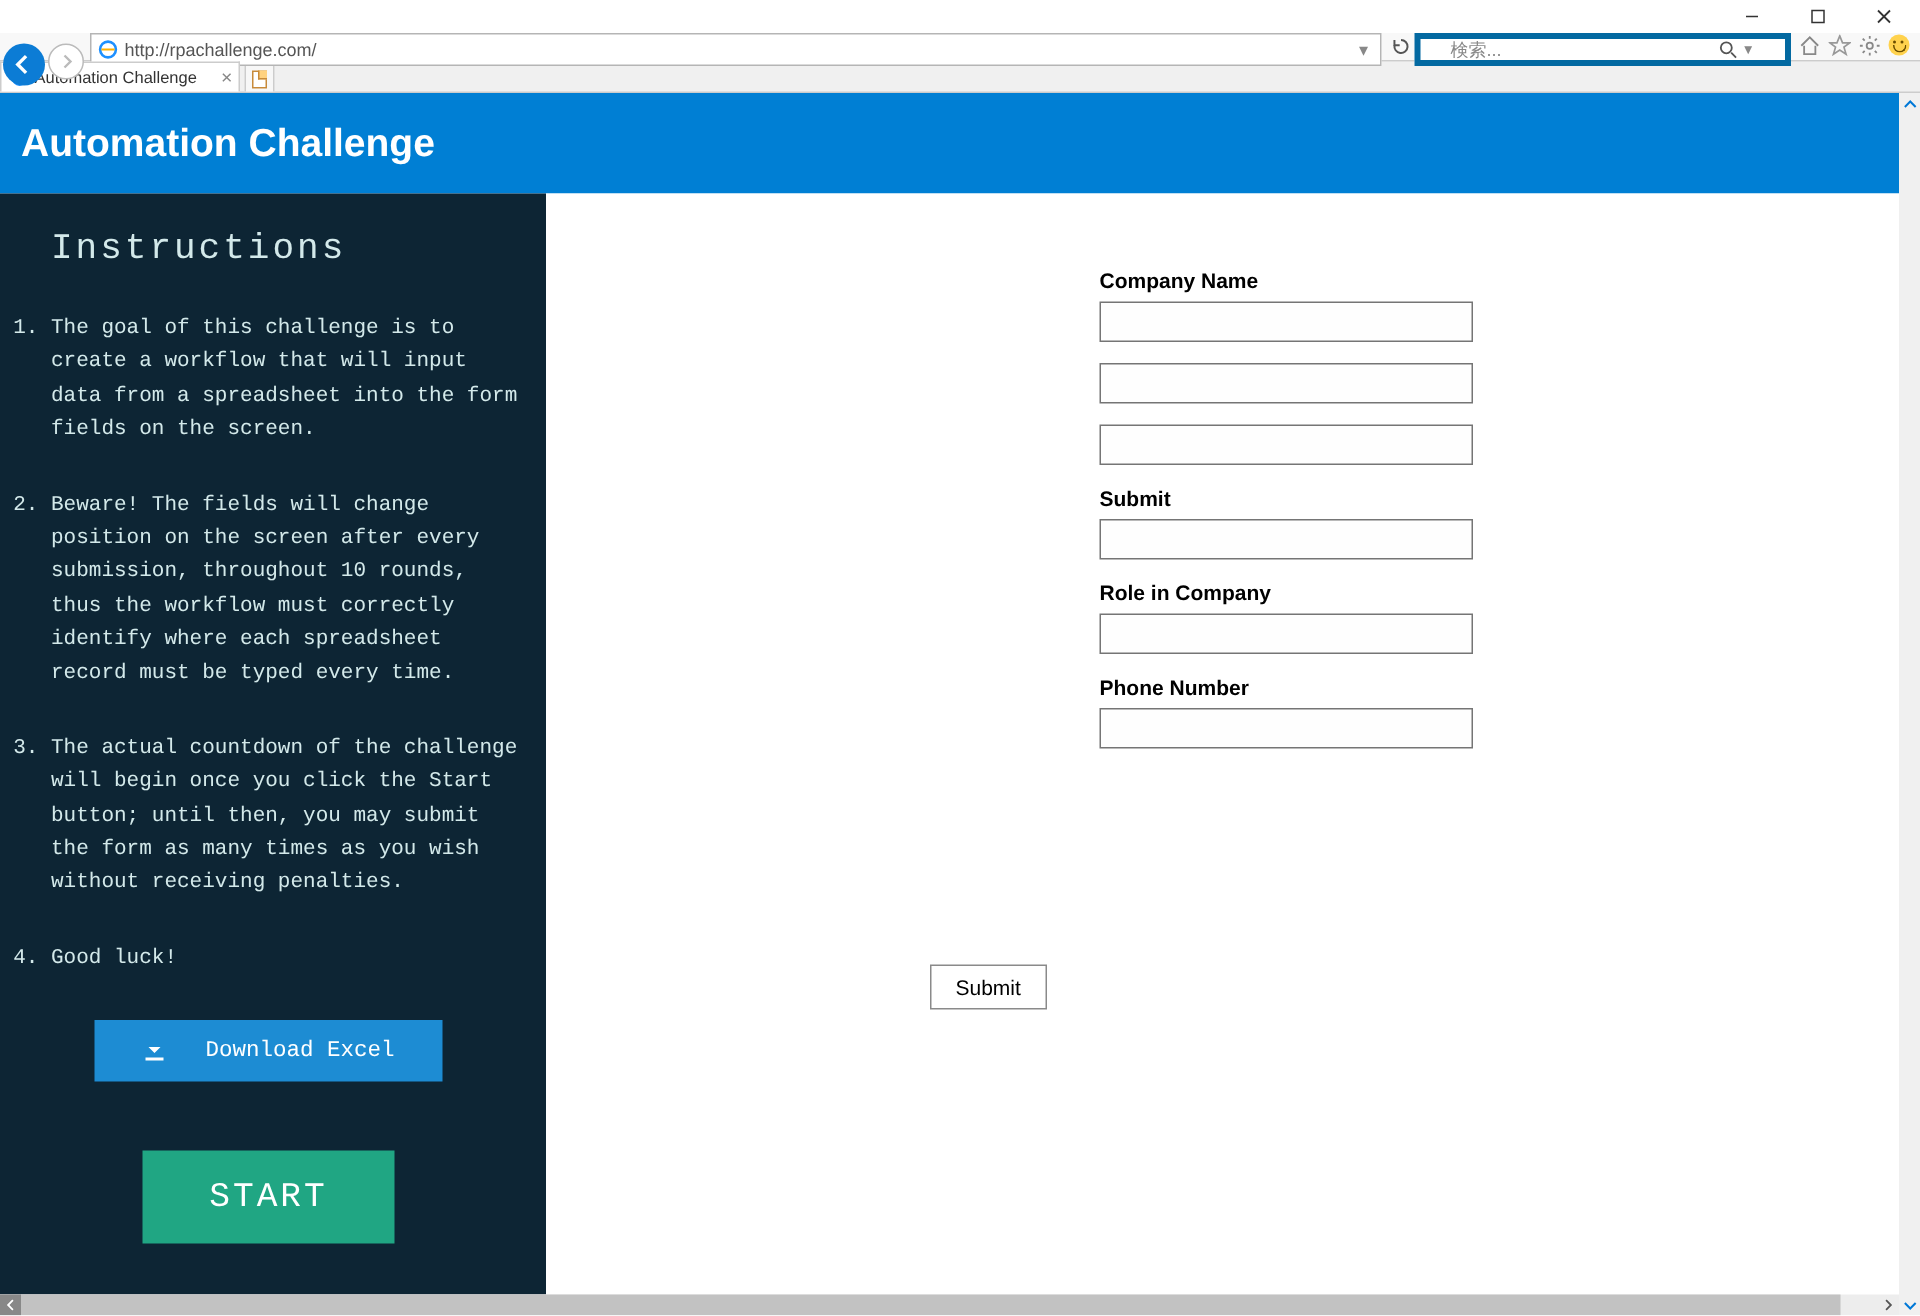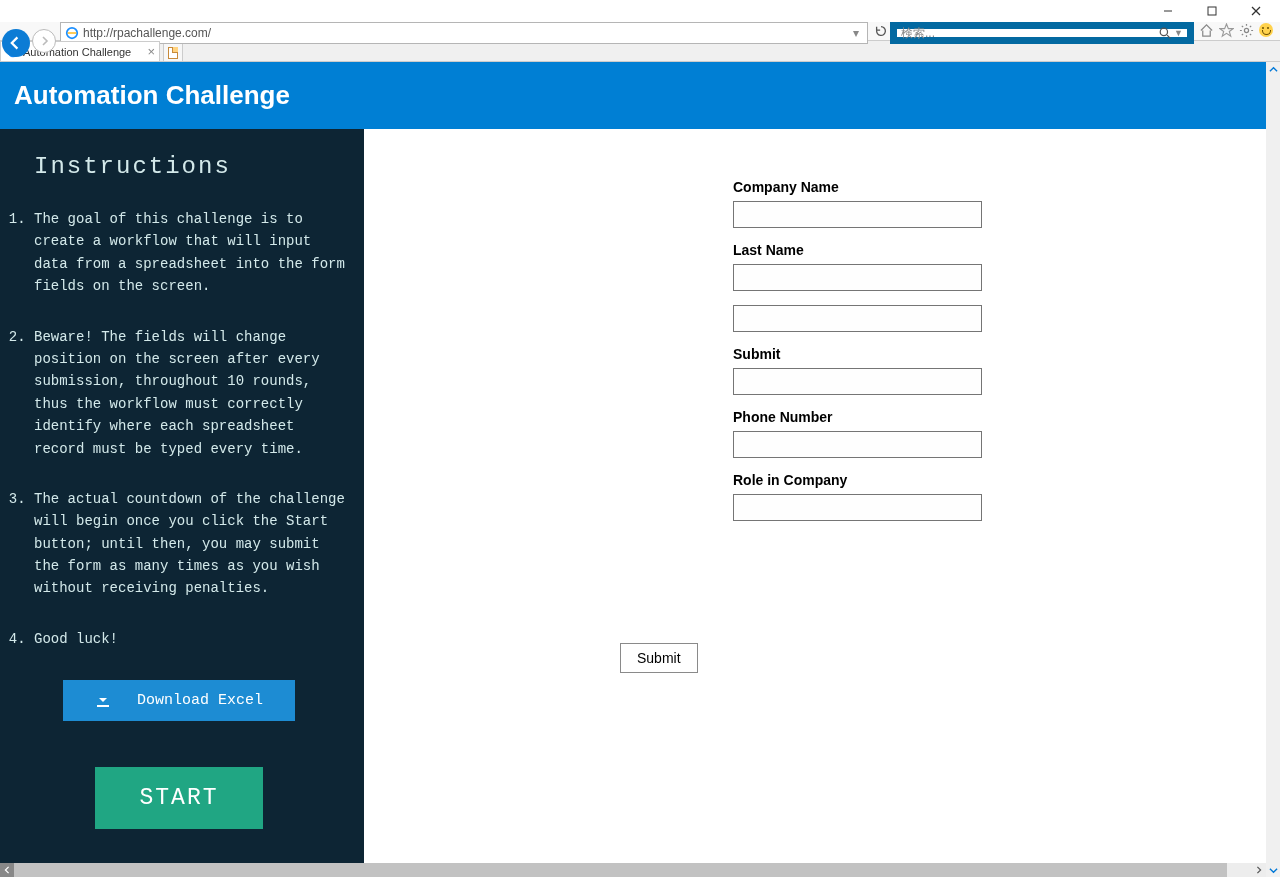--- a/index.html
+++ b/index.html
@@ -12,21 +12,21 @@
 .nav-back { width: 28px; height: 28px; border-radius: 50%; background: #0c7cd5; display:flex; align-items:center; justify-content:center; margin: 0 2px 0 1px; position: relative; top: 7px; z-index:2; }
 .nav-back svg { fill: #fff; }
 .nav-fwd { width: 24px; height:24px; border:1px solid #bbb; border-radius:50%; display:flex; align-items:center; justify-content:center; background:#fff; position:relative; top:7px; margin-right:4px; z-index:2;}
 .nav-fwd svg { fill:#999; }
 
 .addr-row { height: 19px; background: #f8f8f8; display: flex; align-items: center; padding: 0 2px 0 1px; border-bottom: 1px solid #ccc; gap:4px;}
 .addr-bar { flex: 1; height: 22px; border:1px solid #b5b5b5; background:#fff; display:flex; align-items:center; padding:0 4px; color:#555; font-size:12px; margin-right:4px;}
 .addr-bar .ie-icon { width:14px; height:14px; margin-right:4px; }
 .addr-dd { color:#888; margin-left:auto; padding:0 4px;}
 .reload-btn { width:18px; height:18px; display:flex; align-items:center; justify-content:center; color:#555; }
-.search-bar { width:304px; height:22px; border:7px solid #0369a1; background:#fff; display:flex; align-items:center; padding:0 4px; color:#888; font-size:12px;}
+.search-bar { width:251px; height:22px; border:4px solid #0369a1; background:#fff; display:flex; align-items:center; padding:0 20px; color:#888; font-size:12px;}
 .search-bar .mag { margin-left:auto; display:flex; align-items:center; gap:2px;}
 .right-icons { display:flex; gap:4px; padding:0 4px; align-items:center;}
 .ico { width:16px; height:16px; display:flex; align-items:center; justify-content:center; }
 
 
 .addr-row { position:relative; }
 .addr-row-inner { display:flex; align-items:flex-start; width:100%; height:100%; padding-left:0; }
 
 
 .tab-row { height: 21px; background:#f0f0f0; border-bottom:1px solid #ccc; display:flex; align-items:flex-end; }
@@ -195,36 +195,35 @@
         </div>
       </div>
 
       <div class="form-area">
         <div class="form-wrap">
           <div class="form-group">
             <label>Company Name</label>
             <input type="text" style="">
           </div>
           <div class="form-group">
-            <label>Last Name</label>
             <input type="text" style="">
           </div>
           <div class="form-group">
             <input type="text" style="">
           </div>
           <div class="form-group">
             <label>Submit</label>
             <input type="text" style="">
           </div>
           <div class="form-group">
+            <label>Role in Company</label>
+            <input type="text" style="">
+          </div>
+          <div class="form-group">
             <label>Phone Number</label>
-            <input type="text" style="">
-          </div>
-          <div class="form-group">
-            <label>Role in Company</label>
             <input type="text" style="">
           </div>
         </div>
         <button class="submit-btn">Submit</button>
       </div>
     </div>
   </div>
 
   <div class="v-scroll">
     <div class="arrow">

